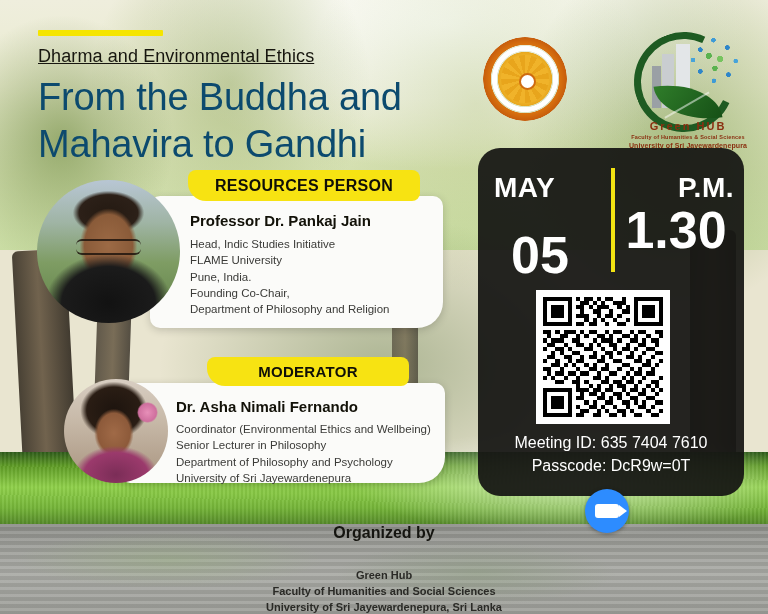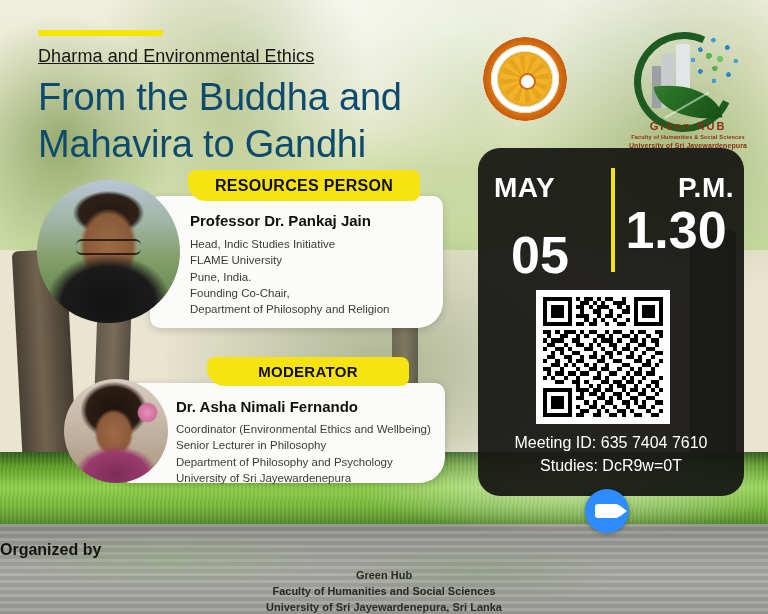--- a/index.html
+++ b/index.html
@@ -190,21 +190,21 @@
   .mtg div{font-size:16px;line-height:1.42;}
 
   .zoom-ico{position:absolute;left:585px;top:489px;width:44px;height:44px;border-radius:50%;
     background:#2d8cff;display:flex;align-items:center;justify-content:center;
     box-shadow:0 1px 4px rgba(0,0,0,.35);}
   .zoom-ico .cam{position:relative;width:24px;height:14px;background:#fff;border-radius:3px;}
   .zoom-ico .cam:after{content:"";position:absolute;right:-8px;top:1px;
     border-top:6px solid transparent;border-bottom:6px solid transparent;border-left:8px solid #fff;}
 
   
-  .org-title{position:absolute;left:0;top:541px;width:768px;text-align:left;
+  .org-title{position:absolute;left:0;top:524px;width:768px;text-align:center;
              font-size:16px;font-weight:bold;color:#151510;}
   .org-lines{position:absolute;left:0;top:568px;width:768px;text-align:center;
              font-size:11px;font-weight:bold;color:#2a2a26;line-height:1.45;}
 </style>
 </head>
 <body>
 
 <div class="poster">
 
   <div class="bg">
@@ -504,21 +504,21 @@
         <rect x="16" y="28" width="2" height="1"></rect>
           <rect x="19" y="28" width="1" height="1"></rect>
         <rect x="22" y="28" width="2" height="1"></rect>
           <rect x="26" y="28" width="2" height="1"></rect>
       </g>
     </svg>
   </div>
 
   <div class="mtg">
     <div>Meeting ID: 635 7404 7610</div>
-    <div>Studies: DcR9w=0T</div>
+    <div>Passcode: DcR9w=0T</div>
   </div>
 
   <div class="zoom-ico">
     <div class="cam"></div>
   </div>
 
   <div class="org-title">Organized by</div>
   <div class="org-lines">
     <div>Green Hub</div>
     <div>Faculty of Humanities and Social Sciences</div>

